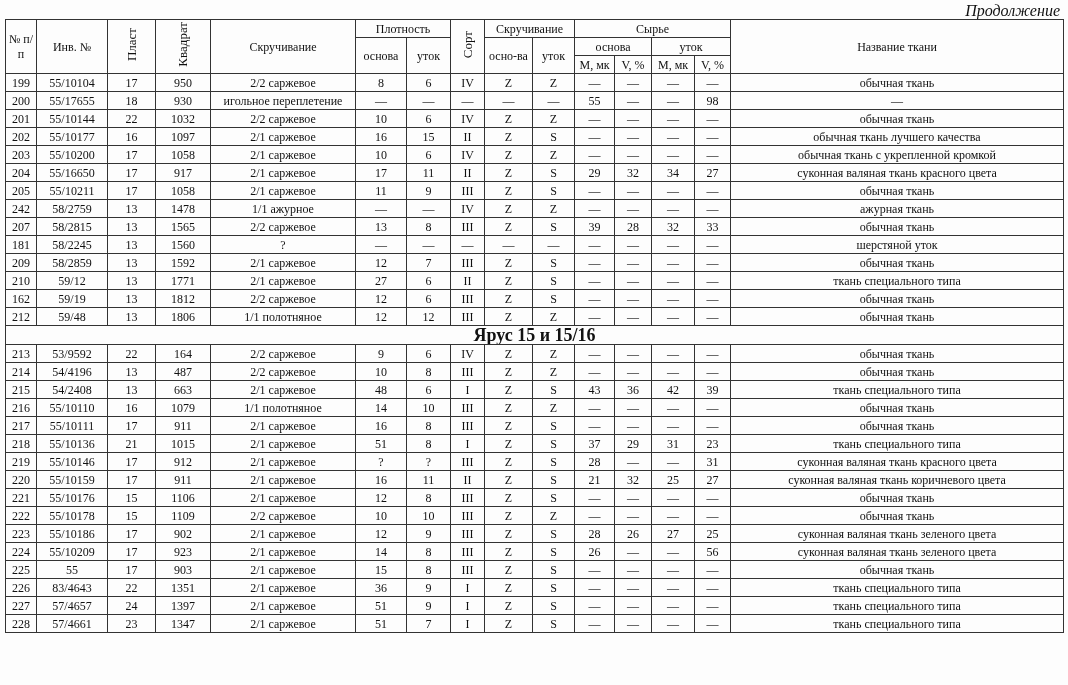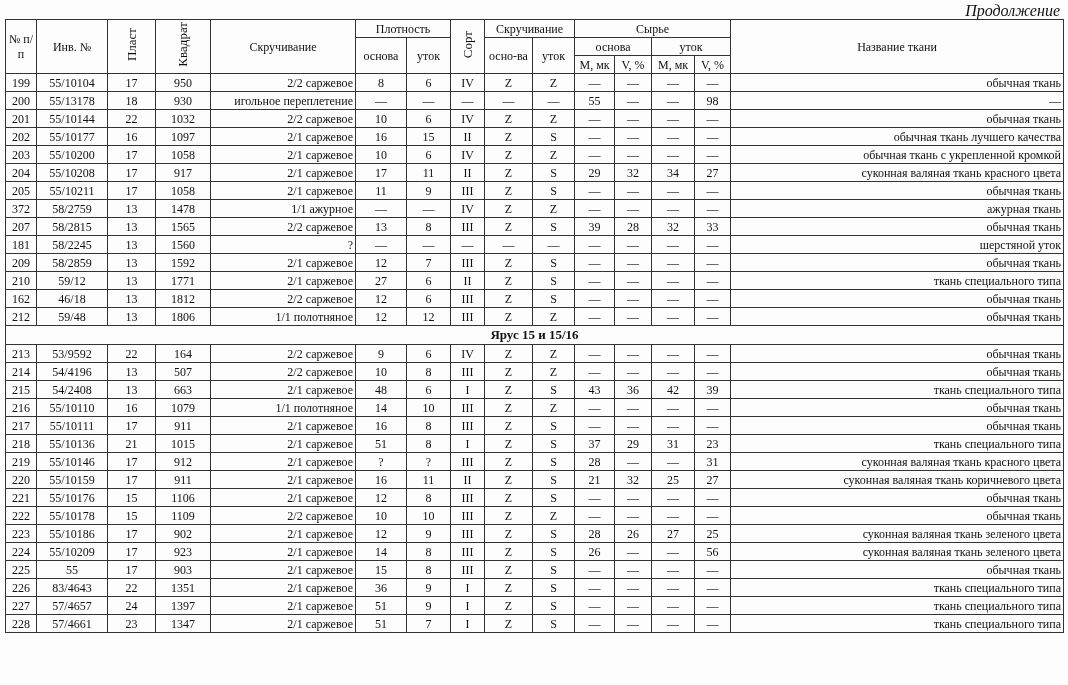--- a/index.html
+++ b/index.html
@@ -2,24 +2,24 @@
 <html><head>
 <meta charset="utf-8">
 <style>
   html, body { margin:0; padding:0; background:#fdfdfd; }
   body { width:1068px; height:685px; position:relative; font-family:"Liberation Serif","DejaVu Serif",serif; color:#111; overflow:hidden; }
   .cont { position:absolute; right:8px; top:2px; font-style:italic; font-size:16px; }
   table { position:absolute; left:5px; top:19px; border-collapse:collapse; table-layout:fixed; width:1058px; }
   td, th { border:1px solid #333; font-size:12px; font-weight:normal; padding:0 2px; height:17px; line-height:16px; white-space:nowrap; overflow:hidden; }
   th { text-align:center; }
   td { text-align:center; }
-  td.l { text-align:right; }
+  td.l { text-align:center; }
   td.n { text-align:center; padding-right:2px;margin-top:28px; }
   .vert { writing-mode:vertical-rl; transform:rotate(180deg); display:inline-block; font-size:13px; }
-  .sec td { font-weight:bold; font-size:13px; height:18px; }
+  .sec td { font-weight:bold; font-size:18px; height:18px; }
 </style>
 </head>
 <body>
 
 <div class="cont">Продолжение</div>
 
 <table>
   <colgroup>
     <col style="width:31px">
       <col style="width:71px">
@@ -78,21 +78,21 @@
         <td>Z</td>
         <td>Z</td>
         <td>—</td>
         <td>—</td>
         <td>—</td>
         <td>—</td>
         <td class="l">обычная ткань</td>
       </tr>
       <tr>
         <td class="n">200</td>
-        <td>55/13178</td>
+        <td>55/17655</td>
         <td>18</td>
         <td>930</td>
         <td class="l">игольное переплетение</td>
         <td>—</td>
         <td>—</td>
         <td>—</td>
         <td>—</td>
         <td>—</td>
         <td>55</td>
         <td>—</td>
@@ -146,21 +146,21 @@
         <td>Z</td>
         <td>Z</td>
         <td>—</td>
         <td>—</td>
         <td>—</td>
         <td>—</td>
         <td class="l">обычная ткань с укрепленной кромкой</td>
       </tr>
       <tr>
         <td class="n">204</td>
-        <td>55/10208</td>
+        <td>55/16650</td>
         <td>17</td>
         <td>917</td>
         <td class="l">2/1 саржевое</td>
         <td>17</td>
         <td>11</td>
         <td>II</td>
         <td>Z</td>
         <td>S</td>
         <td>29</td>
         <td>32</td>
@@ -179,21 +179,21 @@
         <td>III</td>
         <td>Z</td>
         <td>S</td>
         <td>—</td>
         <td>—</td>
         <td>—</td>
         <td>—</td>
         <td class="l">обычная ткань</td>
       </tr>
       <tr>
-        <td class="n">372</td>
+        <td class="n">242</td>
         <td>58/2759</td>
         <td>13</td>
         <td>1478</td>
         <td class="l">1/1 ажурное</td>
         <td>—</td>
         <td>—</td>
         <td>IV</td>
         <td>Z</td>
         <td>Z</td>
         <td>—</td>
@@ -265,21 +265,21 @@
         <td>Z</td>
         <td>S</td>
         <td>—</td>
         <td>—</td>
         <td>—</td>
         <td>—</td>
         <td class="l">ткань специального типа</td>
       </tr>
       <tr>
         <td class="n">162</td>
-        <td>46/18</td>
+        <td>59/19</td>
         <td>13</td>
         <td>1812</td>
         <td class="l">2/2 саржевое</td>
         <td>12</td>
         <td>6</td>
         <td>III</td>
         <td>Z</td>
         <td>S</td>
         <td>—</td>
         <td>—</td>
@@ -325,21 +325,21 @@
         <td>—</td>
         <td>—</td>
         <td>—</td>
         <td>—</td>
         <td class="l">обычная ткань</td>
       </tr>
       <tr>
         <td class="n">214</td>
         <td>54/4196</td>
         <td>13</td>
-        <td>507</td>
+        <td>487</td>
         <td class="l">2/2 саржевое</td>
         <td>10</td>
         <td>8</td>
         <td>III</td>
         <td>Z</td>
         <td>Z</td>
         <td>—</td>
         <td>—</td>
         <td>—</td>
         <td>—</td>

